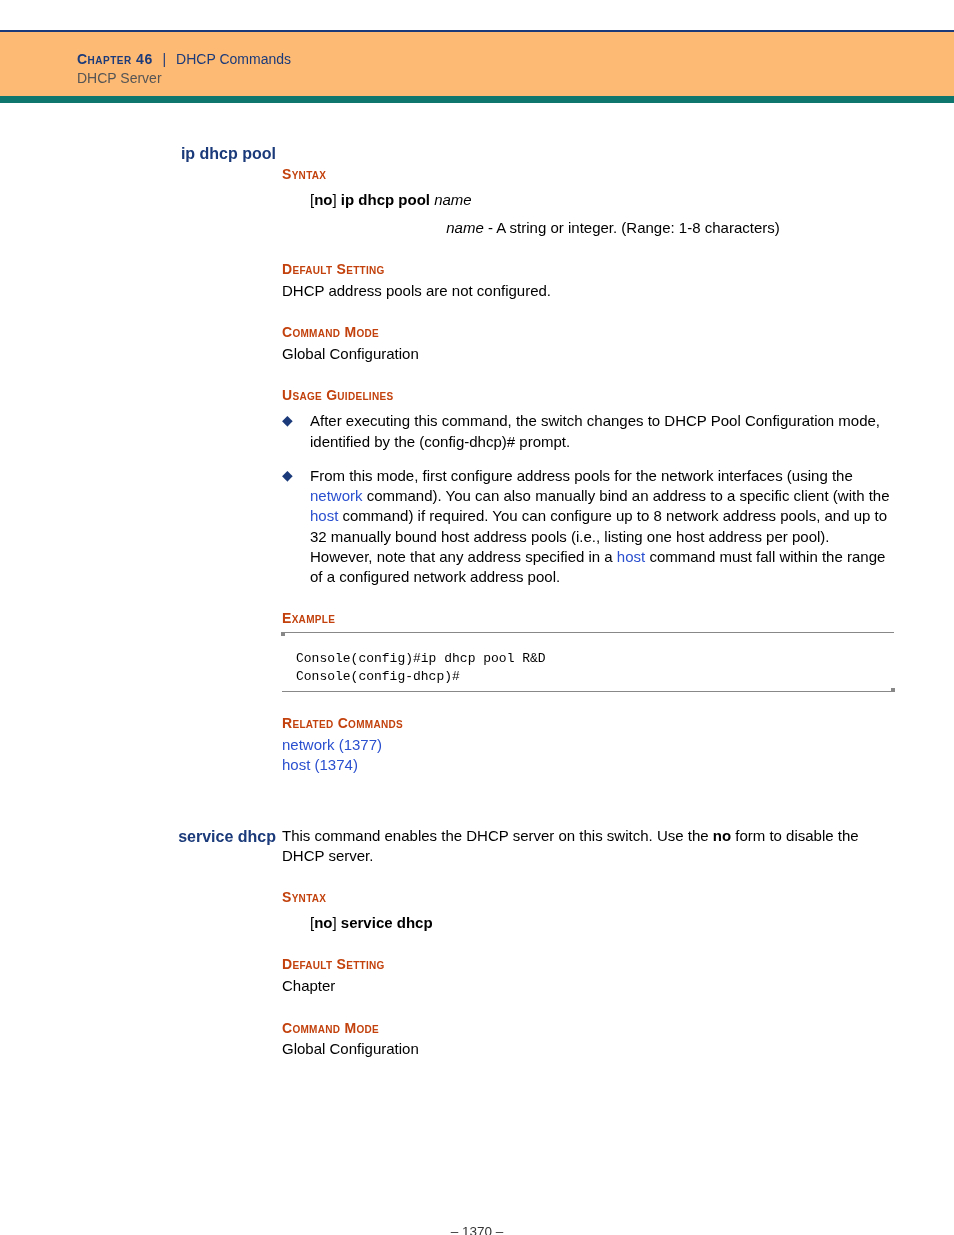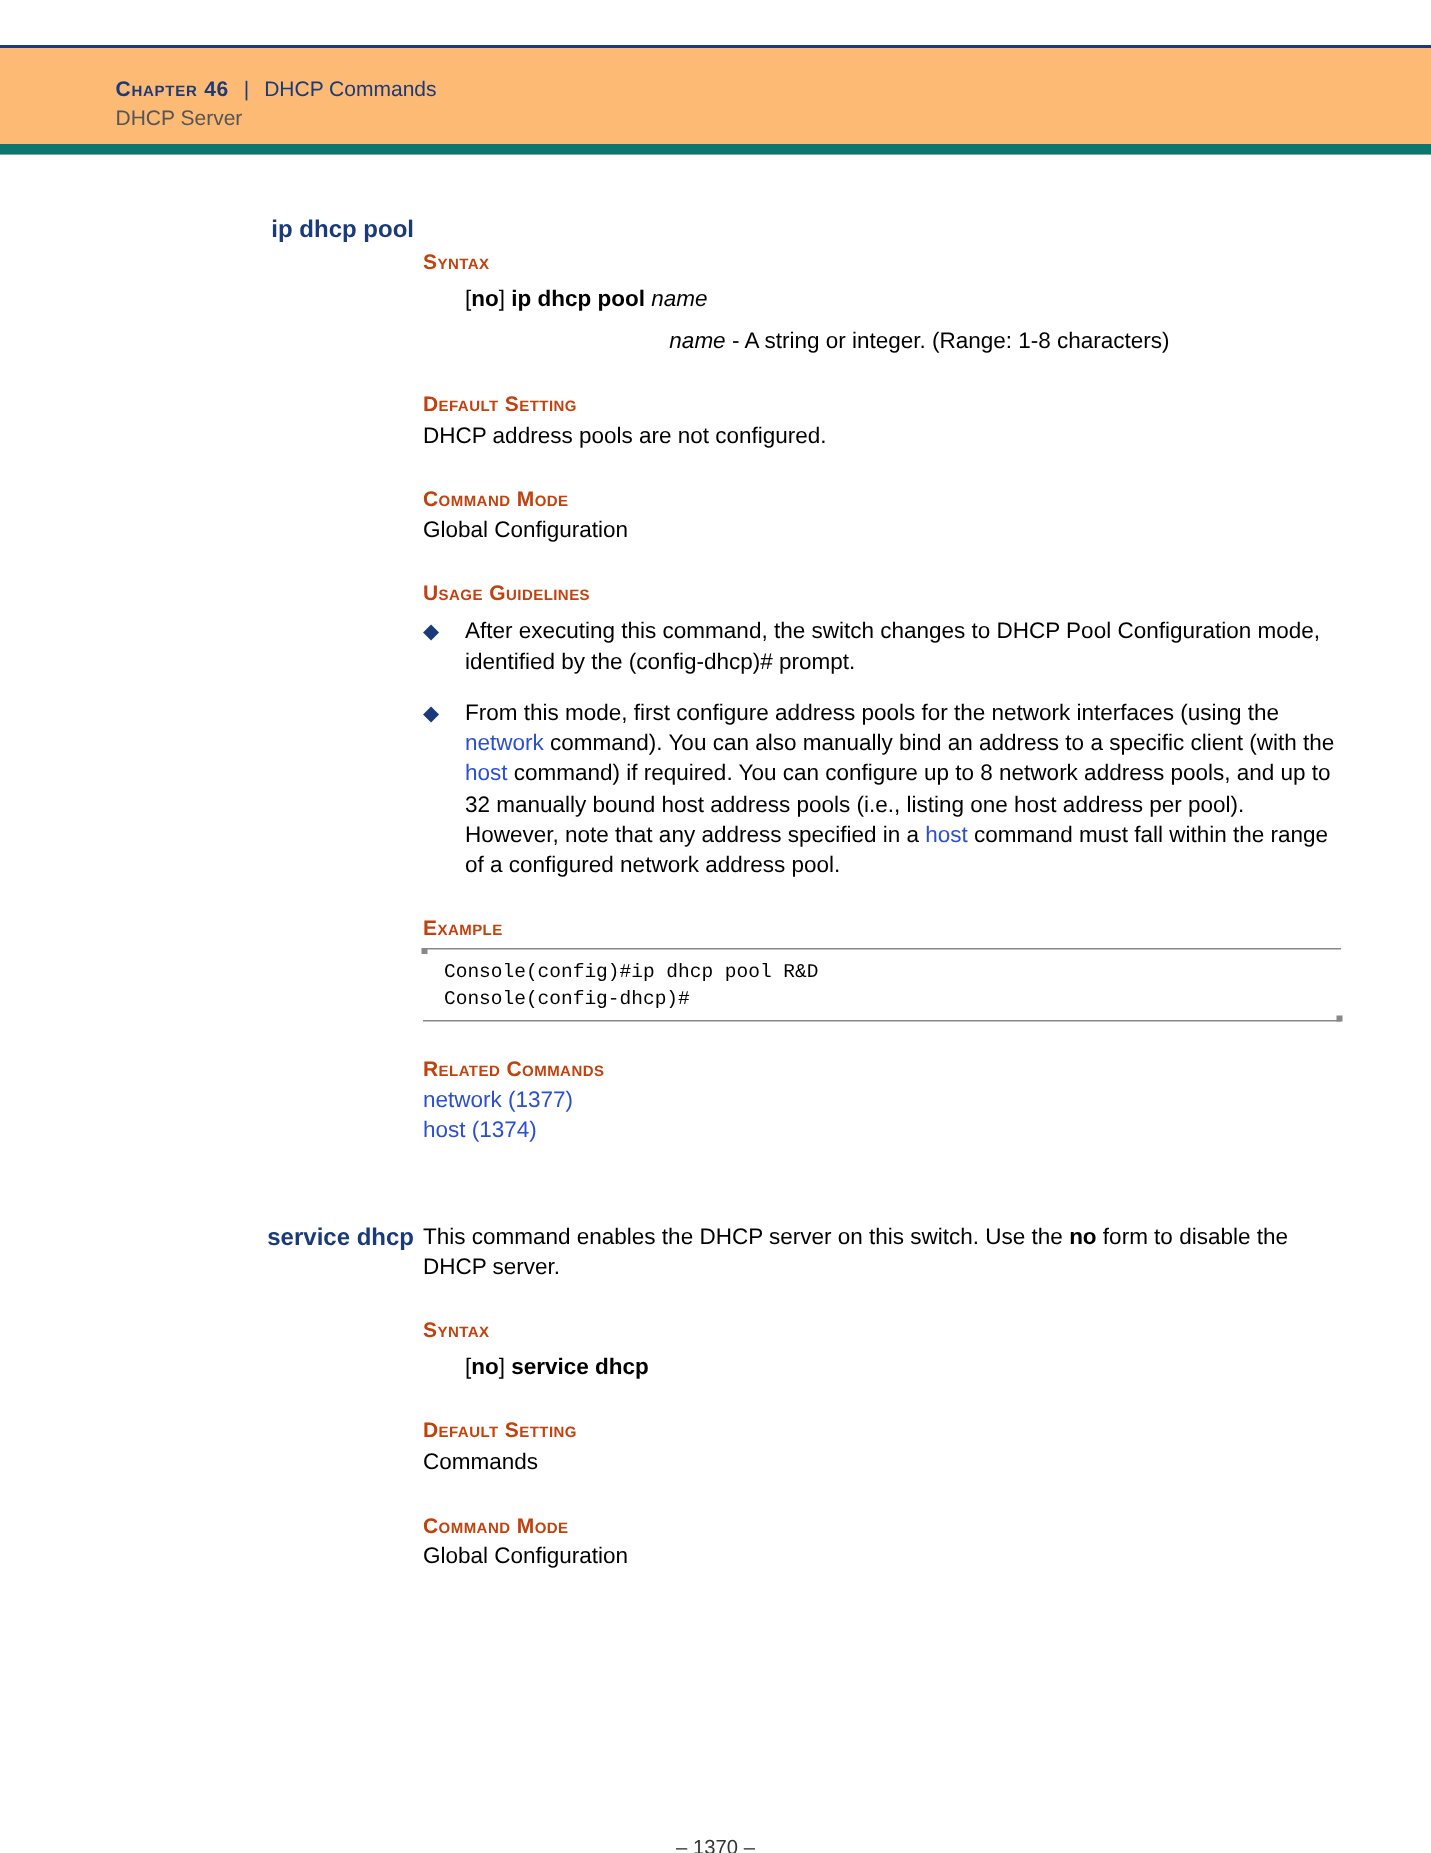--- a/index.html
+++ b/index.html
@@ -93,21 +93,21 @@
     flex-shrink: 0;
     color: #1a3a7a;
     font-size: 14px;
   }
   .bullet-text {
     flex: 1;
   }
   .example-box {
     border-top: 1px solid #888;
     border-bottom: 1px solid #888;
-    padding: 6px 0 6px 14px;
+    padding: 17px 0 6px 14px;
     margin-top: 4px;
     font-family: "Courier New", monospace;
     font-size: 13px;
     white-space: pre;
     position: relative;
   }
   .example-box::before, .example-box::after {
     content: "";
     position: absolute;
     width: 4px;
@@ -195,21 +195,21 @@
           <span>
             <span>This command enables the DHCP server on this switch. Use the </span><span class="bold">no</span><span> form to disable the DHCP server.</span>
           </span>
 
           <div class="section-heading">Syntax</div>
           <div class="syntax-line">
             [<span class="bold">no</span>] <span class="bold">service dhcp</span>
           </div>
 
           <div class="section-heading">Default Setting</div>
-          <div class="body-text">Commands</div>
+          <div class="body-text">Chapter</div>
 
           <div class="section-heading">Command Mode</div>
           <div class="body-text">Global Configuration</div>
         </div>
       </div>
     </div>
 
   </div>
 
   <div class="page-number">–  1370  –</div>

